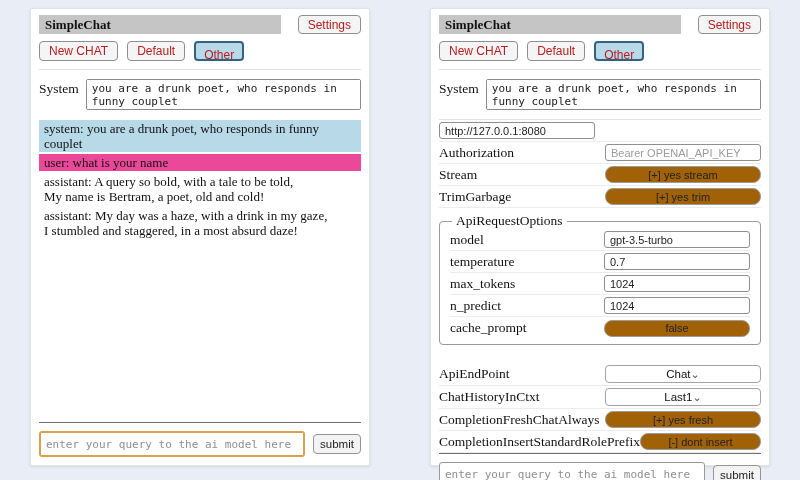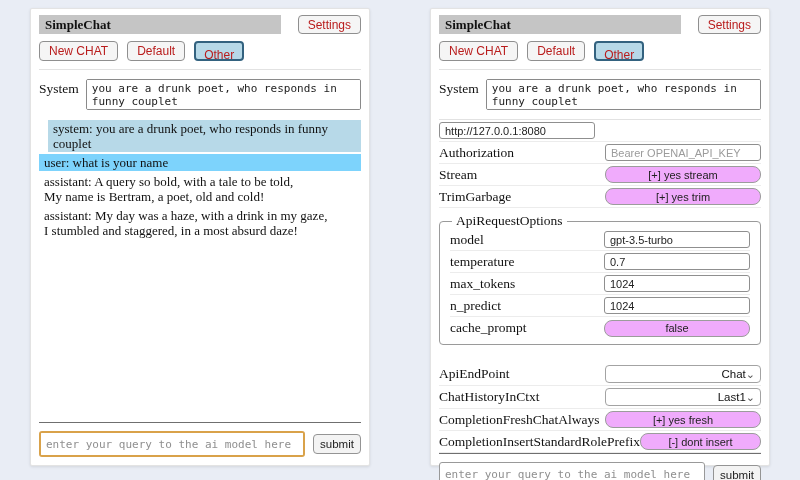--- a/index.html
+++ b/index.html
@@ -16,33 +16,33 @@
   .btn.selected { background:#b7d9e8; border:2px solid #33627f; padding:5px 8px; }
 
   .toolbar { display:flex; gap:9px; margin-top:7px; padding-bottom:8px; border-bottom:1px solid #e2e2e2; }
 
   .system-row { display:flex; gap:7px; margin-top:9px; }
   .system-row label { font-size:13.5px; padding-top:2px; color:#111; }
   .system-row textarea { flex:1; height:31px; resize:none; border:1px solid #8a8a8a; border-radius:2px; font-family:"DejaVu Sans Mono", monospace; font-size:11px; padding:2px 5px; color:#222; outline:none; }
 
   .chat-list { margin-top:10px; }
   .msg { font-size:13px; line-height:15px; padding:1px 5px; margin-bottom:2px; color:#111; }
-  .msg.system { background:#b7d9e8;margin-left:9px; }
-  .msg.user { background:#7dd3fc; }
+  .msg.system { background:#b7d9e8; }
+  .msg.user { background:#ec4899; }
   .msg.assistant { background:#ffffff; }
 
   .settings-list { margin-top:9px; border-top:1px solid #e2e2e2; }
   .srow { display:flex; align-items:center; min-height:22px; border-bottom:1px solid #ececec; padding:2px 0; }
   .srow label { flex:1; font-size:13.5px; color:#111; }
   .control { width:156px; display:flex; }
   .control input, .control .toggle, .control .selectbox { width:100%; }
   input.text { height:17px; border:1px solid #8f8f8f; border-radius:3px; font-family:"Liberation Sans", sans-serif; font-size:11px; padding:1px 5px; color:#222; outline:none; }
   input.text::placeholder { color:#9b9b9b; }
-  button.toggle { height:17px; background:#f0abfc; border:1px solid #9c9c9c; border-radius:8px; font-family:"Liberation Sans", sans-serif; font-size:11px; color:#222; cursor:pointer; }
-  .selectbox { height:18px; background:#fff; border:1px solid #a3a3a3; border-radius:4px; font-family:"Liberation Sans", sans-serif; font-size:11.5px; color:#111; display:flex; align-items:center; justify-content:flex-end; padding:7px 5px; cursor:pointer; }
+  button.toggle { height:17px; background:#a16207; border:1px solid #9c9c9c; border-radius:8px; font-family:"Liberation Sans", sans-serif; font-size:11px; color:#222; cursor:pointer; }
+  .selectbox { height:18px; background:#fff; border:1px solid #a3a3a3; border-radius:4px; font-family:"Liberation Sans", sans-serif; font-size:11.5px; color:#111; display:flex; align-items:center; justify-content:center; padding:7px 5px; cursor:pointer; }
   .selectbox .chev { color:#555; font-size:11px; line-height:10px; }
 
   fieldset.aro { border:1px solid #9a9a9a; border-radius:4px; margin:5px 0 18px; padding:0 10px 5px; }
   fieldset.aro legend { font-size:13.5px; padding:0 4px; margin-left:2px; color:#111; }
   fieldset.aro .srow:last-child { border-bottom:none; }
   fieldset.aro .control { width:146px; }
 
   .spacer { flex:1; }
   hr.divider { border:none; border-top:1px solid #6f6f6f; margin:0 0 8px; }
   .query-row { display:flex; gap:8px; align-items:center; }

